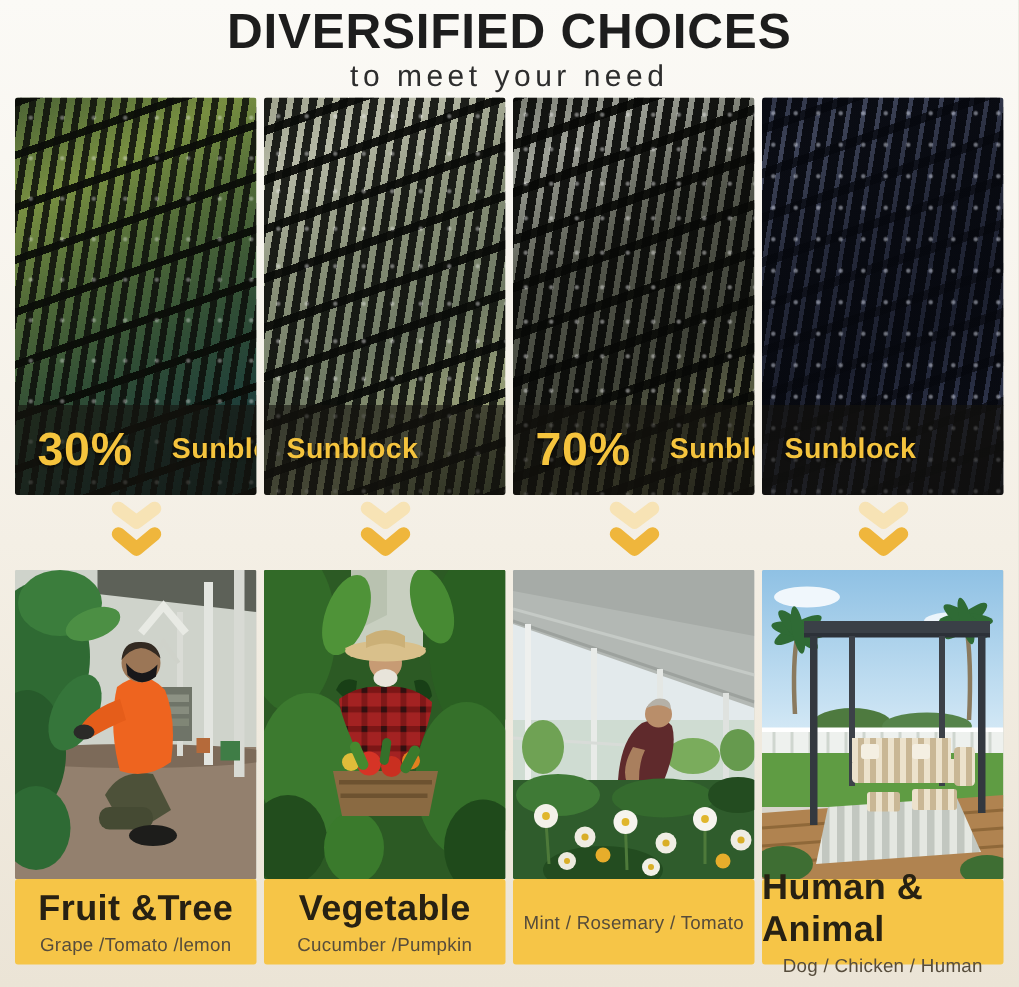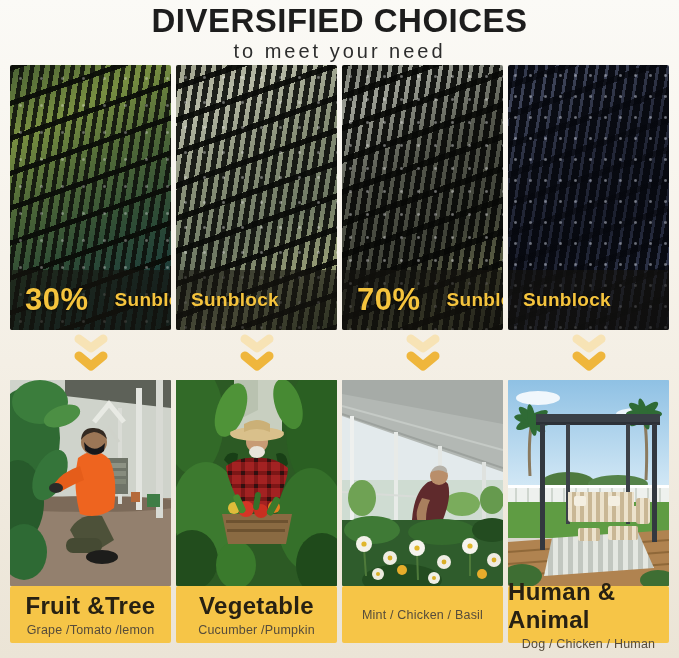--- a/index.html
+++ b/index.html
@@ -303,21 +303,21 @@
             <circle cx="152" cy="180" r="2.4" fill="#d9ae27"></circle>
           <circle cx="36" cy="194" r="6" fill="#eceade"></circle>
             <circle cx="36" cy="194" r="2" fill="#d9ae27"></circle>
           <circle cx="92" cy="198" r="6" fill="#f1efe6"></circle>
             <circle cx="92" cy="198" r="2" fill="#d9ae27"></circle>
           <circle cx="60" cy="190" r="5" fill="#e7ad2b"></circle>
           <circle cx="140" cy="194" r="5" fill="#e7ad2b"></circle>
         </svg>
       </div>
       <div class="label-card">
-        <div class="cat-sub">Mint / Chicken / Basil</div>
+        <div class="cat-sub">Mint / Rosemary / Tomato</div>
       </div>
     </div>
 
     <div class="col">
       <div class="photo">
         <svg viewBox="0 0 161 206" preserveAspectRatio="none">
           <defs>
             <linearGradient id="skyg" x1="0" y1="0" x2="0" y2="1">
               <stop offset="0" stop-color="#8fc1e4"></stop>
                 <stop offset="1" stop-color="#ddeef8"></stop>

